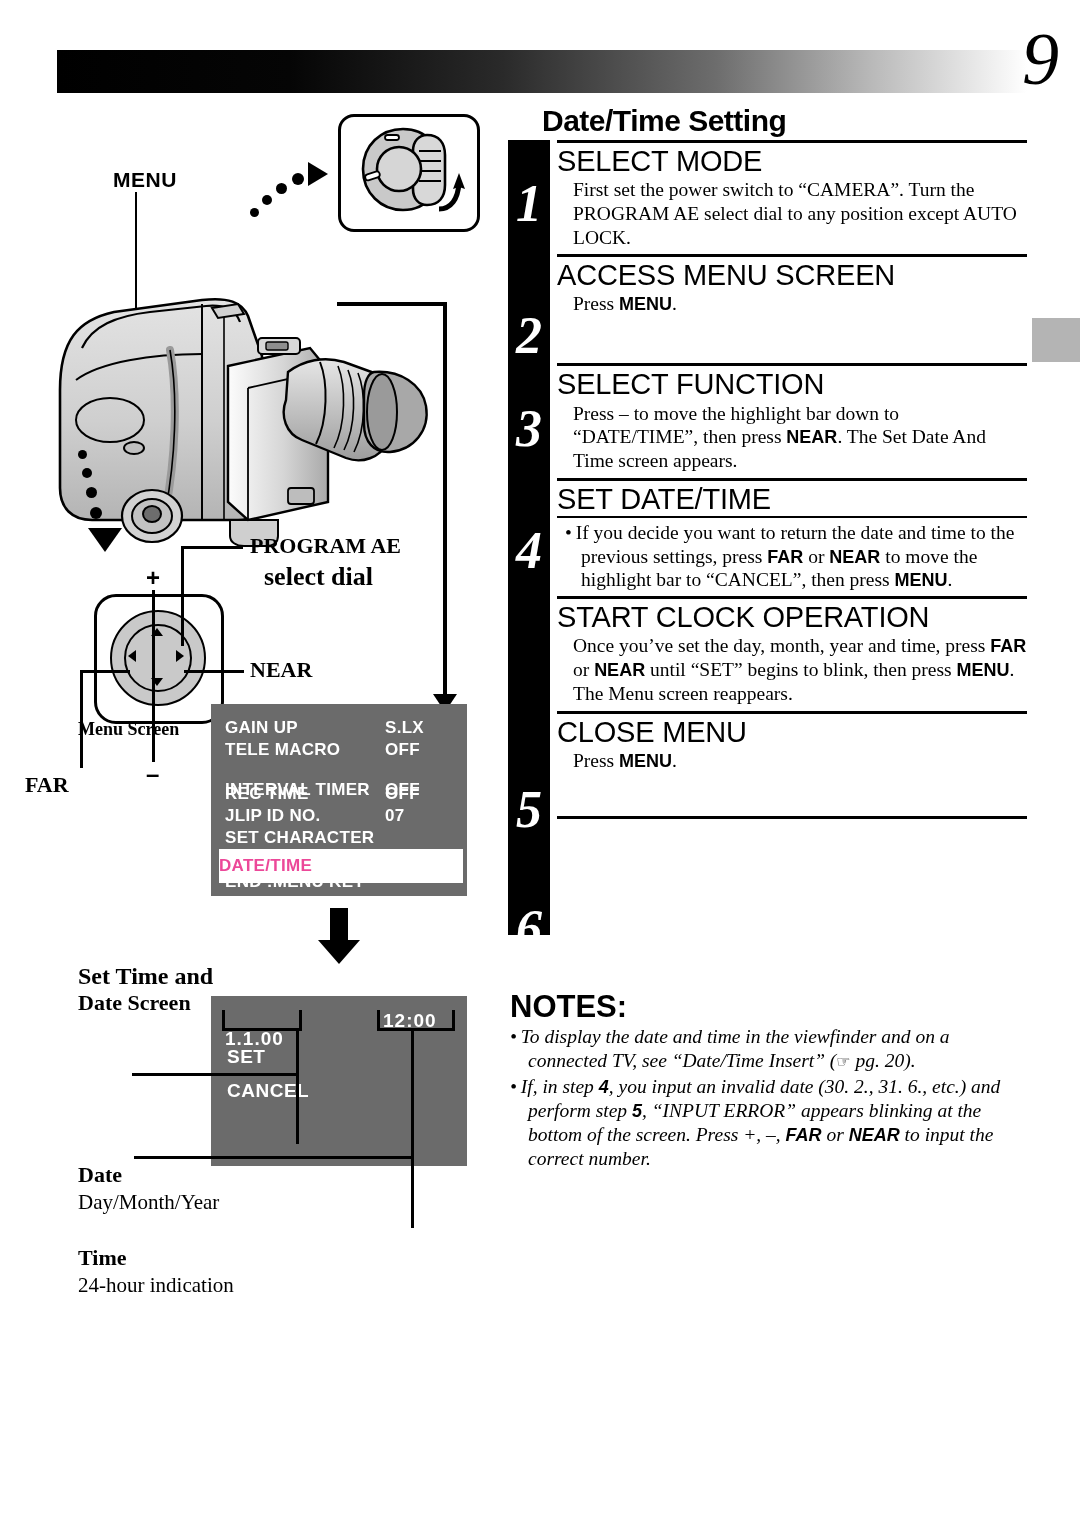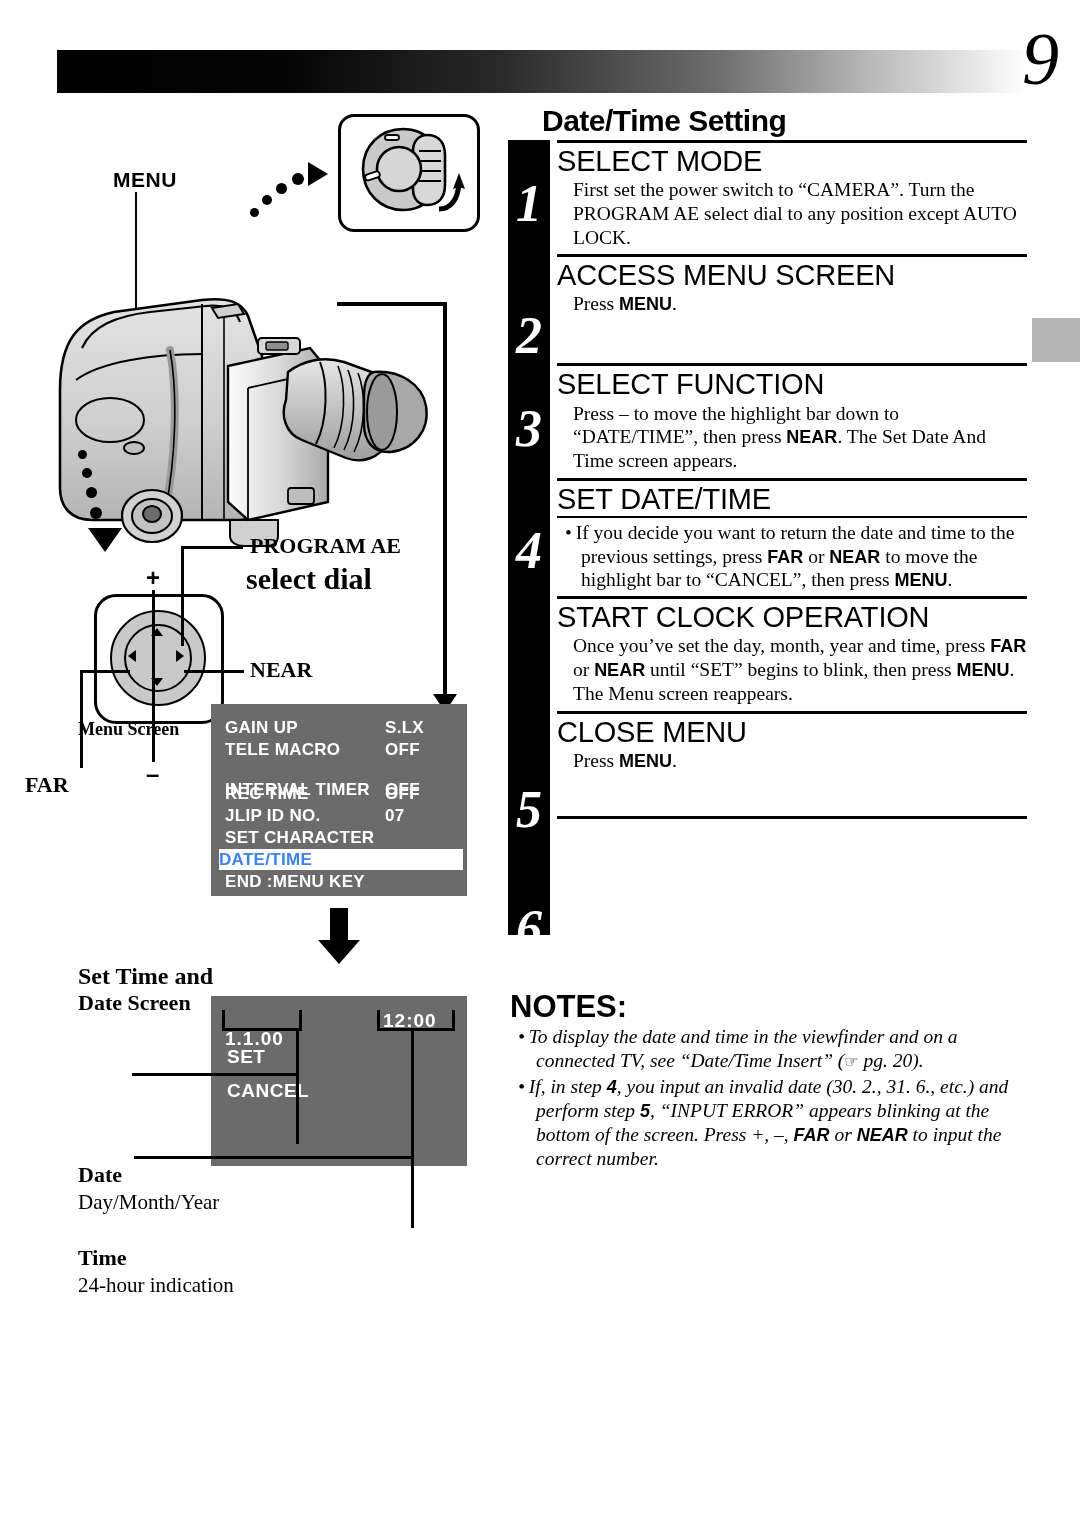--- a/index.html
+++ b/index.html
@@ -89,21 +89,21 @@
   #menu-screen{left:211px;top:704px;width:256px;height:192px;}
   #time-screen{left:211px;top:996px;width:256px;height:170px;}
 
   .osd-row{
     position:absolute;left:14px;right:10px;height:19px;
     font-size:17px;font-weight:bold;letter-spacing:.3px;
     display:flex;justify-content:space-between;align-items:center;
   }
   .osd-row .v{width:72px;text-align:left;}
   .osd-row.hl{
-    background:#ffffff;color:#3b82f6;left:8px;right:4px;height:21px;
+    background:#ffffff;color:#ec4899;left:8px;right:4px;height:34px;
   }
   .osd-end{
     position:absolute;left:14px;font-size:17px;font-weight:bold;
     letter-spacing:.3px;
   }
 
   .ts-date{position:absolute;left:14px;top:32px;font-size:19px;font-weight:bold;letter-spacing:1px;}
   .ts-time{position:absolute;left:172px;top:14px;font-size:19px;font-weight:bold;letter-spacing:1px;}
   .ts-set{position:absolute;left:16px;top:50px;font-size:19px;font-weight:bold;letter-spacing:.5px;}
   .ts-cancel{position:absolute;left:16px;top:84px;font-size:19px;font-weight:bold;letter-spacing:.5px;}
@@ -147,21 +147,21 @@
 
   .notes-h{
     position:absolute;left:510px;top:989px;
     font-family:"Liberation Sans", sans-serif;
     font-weight:bold;font-size:31px;color:#000;letter-spacing:0;
   }
   .notes-list{position:absolute;left:510px;top:1024px;width:520px;}
   .note{
     font-family:"Liberation Serif", serif;
     font-style:italic;font-size:19.5px;line-height:1.245;color:#000;
-    padding-left:18px;text-indent:-18px;margin:1px 8px;
+    padding-left:18px;text-indent:-18px;margin:1px 0;
   }
   .note b{font-family:"Liberation Sans", sans-serif;font-weight:bold;font-style:italic;font-size:18px;}
   .note .hand{font-style:normal;font-family:"DejaVu Sans", sans-serif;font-size:16px;}
 </style>
 </head>
 <body>
 
 <div class="page">
 
   <div class="hdr-bar"></div>
@@ -281,21 +281,21 @@
     <div class="lbl" style="left:146px;top:464px;font-size:24px;">+</div>
     <div class="lead" style="left:152px;top:490px;width:3px;height:80px;"></div>
 
     <div class="lbl" style="left:146px;top:660px;font-size:24px;">–</div>
     <div class="lead" style="left:152px;top:556px;width:3px;height:106px;"></div>
 
     <div class="lead" style="left:181px;top:542px;width:3px;height:-0px;height:0px;"></div>
     <div class="lead" style="left:181px;top:446px;width:3px;height:100px;"></div>
     <div class="lead" style="left:181px;top:446px;width:62px;height:3px;"></div>
     <div class="lbl-serif" style="left:250px;top:433px;font-size:22px;">PROGRAM AE</div>
-    <div class="lbl-serif" style="left:246px;top:462px;font-size:30px;">select dial</div>
+    <div class="lbl-serif" style="left:264px;top:462px;font-size:26px;">select dial</div>
 
     <div class="lead" style="left:184px;top:570px;width:60px;height:3px;"></div>
     <div class="lbl-serif" style="left:250px;top:557px;font-size:22px;">NEAR</div>
 
     <div class="lead" style="left:80px;top:570px;width:50px;height:3px;"></div>
     <div class="lead" style="left:80px;top:570px;width:3px;height:98px;"></div>
     <div class="lbl-serif" style="left:25px;top:672px;font-size:22px;">FAR</div>
 
     <div class="lead" style="left:337px;top:202px;width:110px;height:4px;"></div>
     <div class="lead" style="left:443px;top:202px;width:4px;height:395px;"></div>

